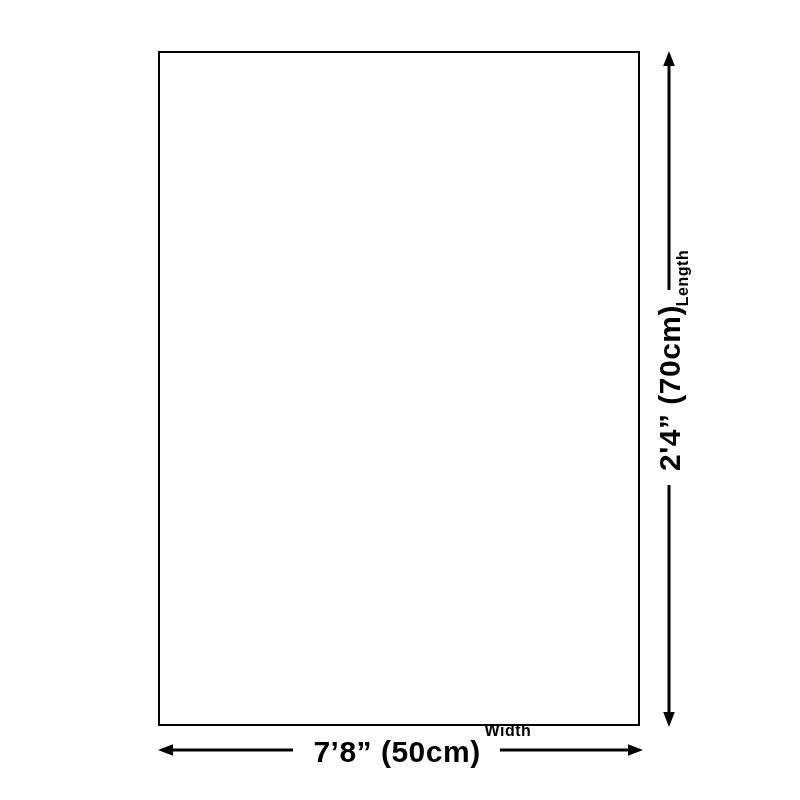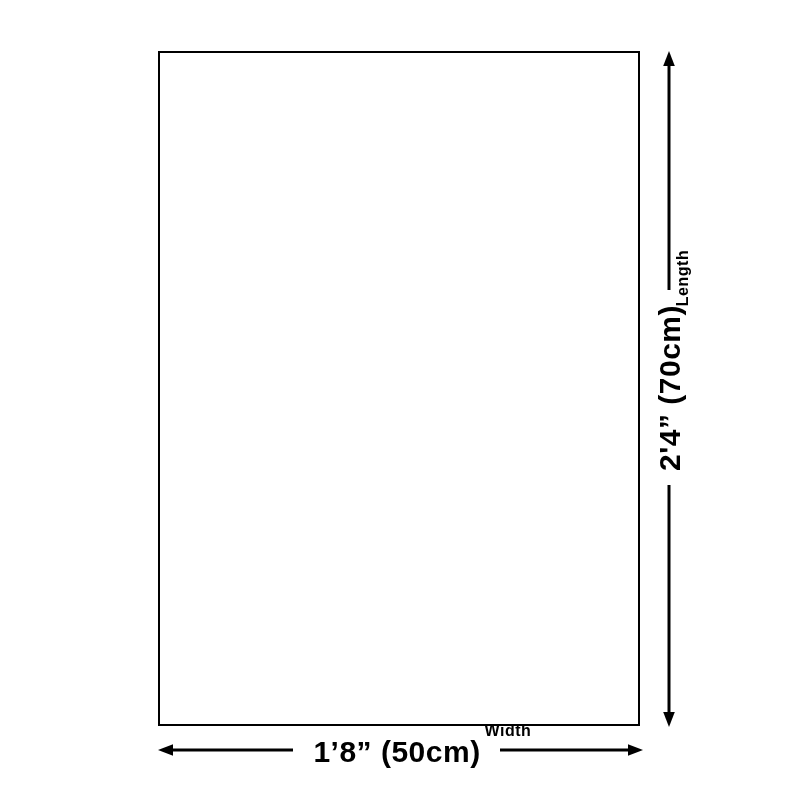--- a/index.html
+++ b/index.html
@@ -71,16 +71,16 @@
       <polygon stroke="none" points="158,750 173,744.2 173,755.8"></polygon>
       <line x1="171" y1="750" x2="293" y2="750" stroke-width="3"></line>
       <line x1="500" y1="750" x2="630" y2="750" stroke-width="3"></line>
       <polygon stroke="none" points="643,750 628,744.2 628,755.8"></polygon>
     </g>
   </svg>
 
   <div class="dim-text dim-value rotated" style="left: 670px; top: 388px;">2'4” (70cm)</div>
   <div class="dim-text dim-label rotated" style="left: 683px; top: 278px;">Length</div>
 
-  <div class="dim-text dim-value" style="left: 397px; top: 752px;">1’8” (50cm)</div>
+  <div class="dim-text dim-value" style="left: 397px; top: 752px;">7’8” (50cm)</div>
   <div class="dim-text dim-label" style="left: 508px; top: 731px;">Width</div>
 
 </div>
 
 </body></html>

